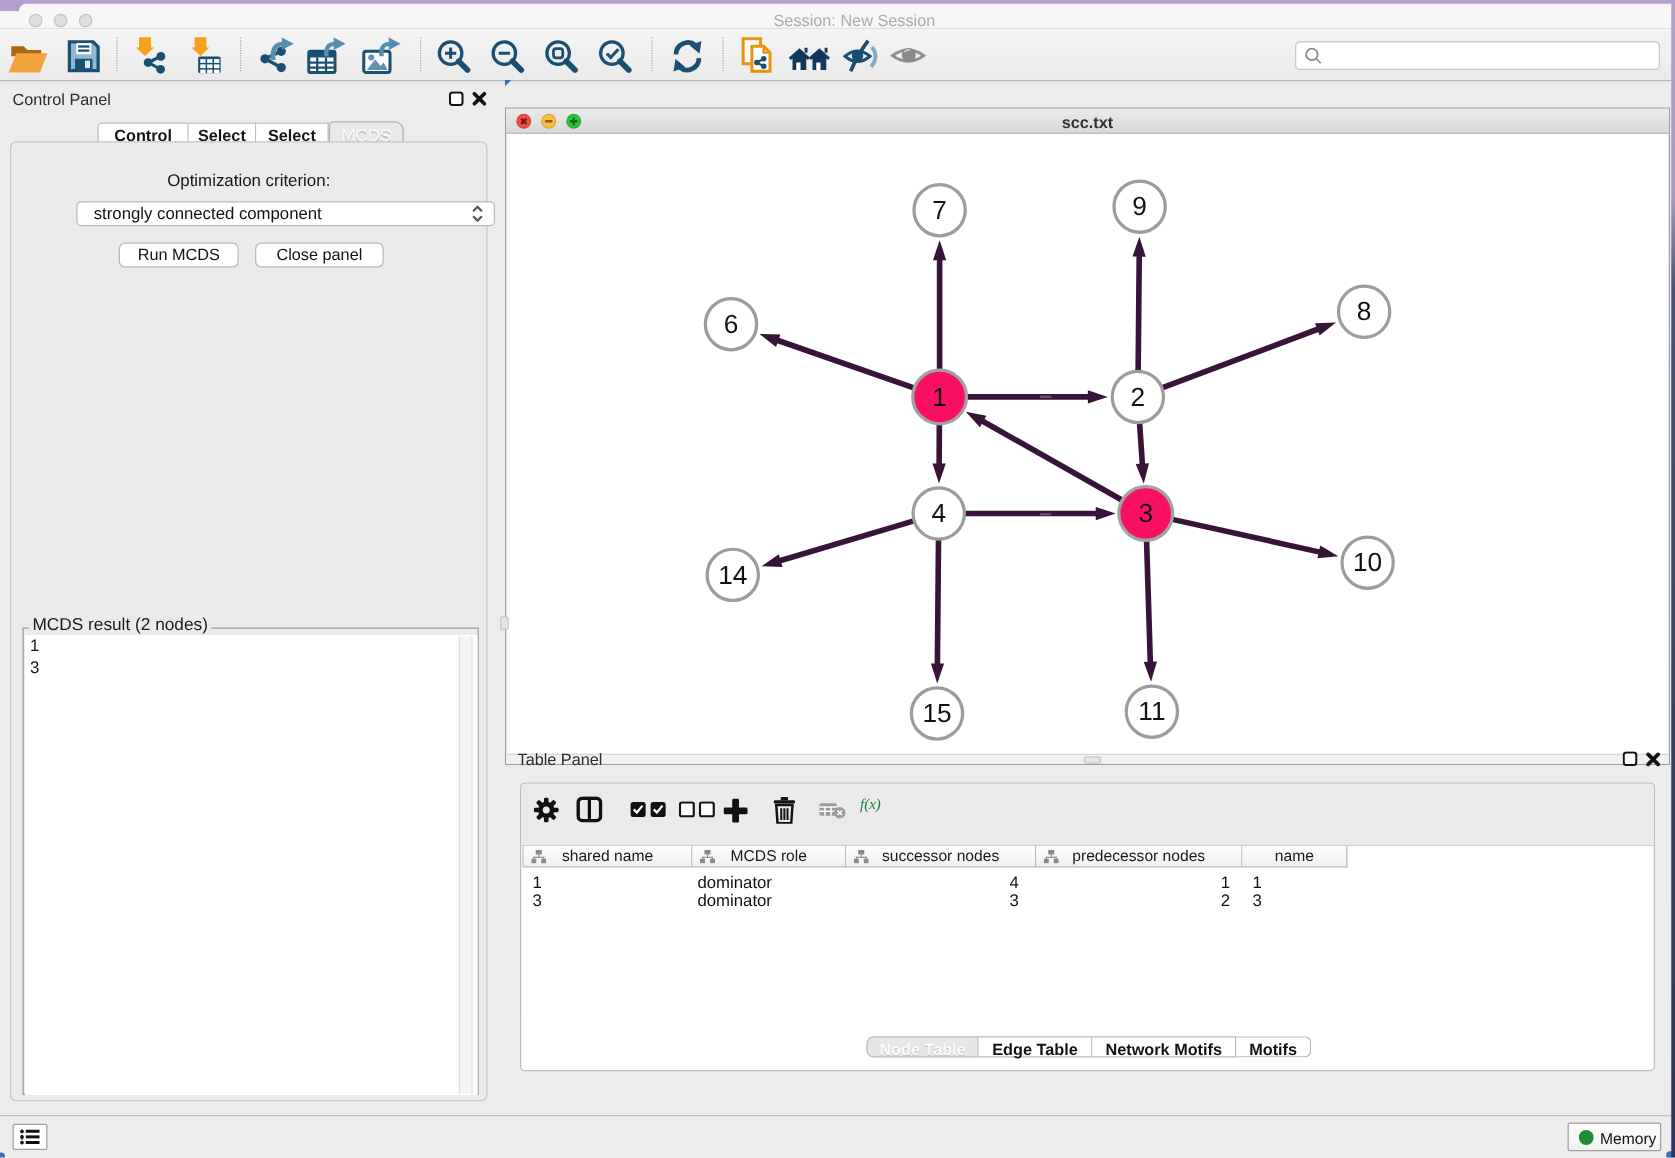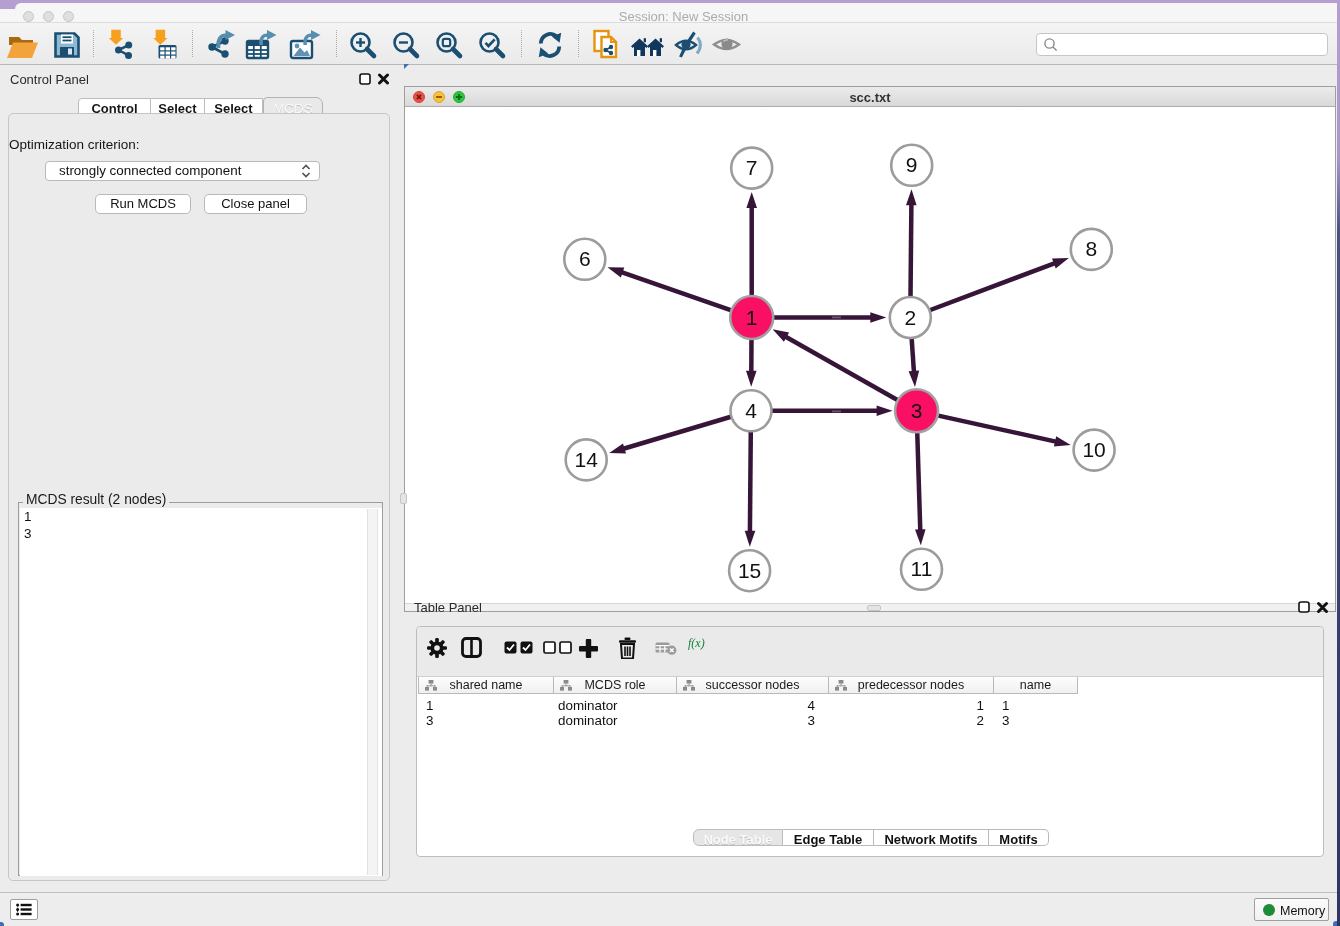--- a/index.html
+++ b/index.html
@@ -13,21 +13,21 @@
 .tbarfill { position:absolute; left:0; top:9px; width:1337px; height:13px; background:#f6f6f6; }
 .tl { position:absolute; width:11px; height:11px; border-radius:50%; background:#dfdfdf; border:1px solid #c5c5c5; top:8px; }
 .apptitle { position:absolute; top:6px; left:0; width:1337px; text-align:center; font-size:13px; color:#ababab; }
 .toolbar { position:absolute; left:0; top:22px; width:1337px; height:43px; background:linear-gradient(#f4f4f4,#eaeaea); border-bottom:1px solid #b7b7b7; box-shadow:inset 0 1px 0 #dcdcdc; }
 .tsep { position:absolute; top:8px; width:0; height:27px; border-left:1px dotted #a9a9a9; }
 .searchbox { position:absolute; left:1036px; top:11px; width:292px; height:23px; background:#fff; border:1px solid #c6c6c6; border-radius:4px; }
 
 .cpheader { position:absolute; left:10px; top:72px; font-size:13px; color:#2b2b2b; }
 .tabbtn { position:absolute; top:98px; height:20px; background:#fff; border:1px solid #bcbcbc; font-size:13px; font-weight:bold; color:#161616; text-align:center; line-height:19px; }
 .cppanel { position:absolute; left:8px; top:113px; width:382px; height:768px; background:#ebebeb; border:1px solid #c6c6c6; border-radius:5px; }
-.combo { position:absolute; left:36px; top:47px; width:275px; height:20px; background:#fff; border:1px solid #b9b9b9; border-radius:4px; font-size:13.4px; color:#111; line-height:18px; padding-left:13px; }
+.combo { position:absolute; left:52px; top:47px; width:335px; height:20px; background:#fff; border:1px solid #b9b9b9; border-radius:4px; font-size:13.4px; color:#111; line-height:18px; padding-left:13px; }
 .btn { position:absolute; top:80px; height:20px; background:#fff; border:1px solid #b9b9b9; border-radius:5px; font-size:13px; color:#111; text-align:center; line-height:18px; }
 .fieldset { position:absolute; left:9px; top:388px; width:365px; height:374px; border:1px solid #9d9d9d; }
 .legend { position:absolute; left:4px; top:-11px; background:#ebebeb; padding:0 3px; font-size:13.8px; color:#1a1a1a; }
 .resultarea { position:absolute; left:1px; top:5px; width:362px; height:368px; background:#fff; font-size:13.4px; color:#111; padding:1px 0 0 4px; line-height:16.5px; }
 .vscroll { position:absolute; right:4px; top:6px; width:11px; height:366px; background:#f4f4f4; border-left:1px solid #e2e2e2; border-right:1px solid #e2e2e2; }
 
 .netwin { position:absolute; left:404px; top:66px; width:932px; height:526px; background:#fff; border:1px solid #9e9e9e;margin-top:20px; }
 .nettitle { position:absolute; left:0; top:0; width:100%; height:20px; background:linear-gradient(#ebebeb,#d9d9d9); border-bottom:1px solid #ababab; }
 .mtl { position:absolute; top:4px; width:12px; height:12px; border-radius:50%; }
 
@@ -186,21 +186,21 @@
 <div class="cpheader">Control Panel</div>
 <svg class="abs" style="left:359px; top:73px;" width="32" height="13" viewBox="0 0 32 13">
   <rect x="1" y="1" width="10" height="10" rx="2" fill="#fff" stroke="#111" stroke-width="1.6"></rect>
   <path d="M20.5 2 L28.5 10 M28.5 2 L20.5 10" stroke="#111" stroke-width="3" stroke-linecap="round"></path>
 </svg>
 <div class="tabbtn" style="left:78px; width:73px; border-radius:4px 0 0 4px;">Control</div>
 <div class="tabbtn" style="left:151px; width:54px; border-left:none;">Select</div>
 <div class="tabbtn" style="left:205px; width:58px; border-left:none;">Select</div>
 <div class="tabbtn" style="left:263px; width:60px; top:97px; height:23px; line-height:21px; background:#e9e9e9; border:1px solid #b2b2b2; border-radius:4px 7px 7px 7px; color:#fafafa; font-weight:normal; font-size:13.5px; text-shadow:0 1px 0 #bdbdbd;">MCDS</div>
 <div class="cppanel">
-  <div style="position:absolute; left:0; top:23px; width:100%; font-size:13.5px; color:#151515;">Optimization criterion:</div>
+  <div style="position:absolute; left:0; top:23px; width:100%; text-align:center; font-size:13.5px; color:#151515;">Optimization criterion:</div>
   <div class="combo">strongly connected component
     <svg width="10" height="14" style="position:absolute; right:8px; top:2px;" viewBox="0 0 10 14">
         <path d="M1.5 5 L5 1.5 L8.5 5" fill="none" stroke="#555" stroke-width="1.7"></path>
         <path d="M1.5 9 L5 12.5 L8.5 9" fill="none" stroke="#555" stroke-width="1.7"></path>
       </svg>
   </div>
   <div class="btn" style="left:86px; width:96px;">Run MCDS</div>
   <div class="btn" style="left:195px; width:103px;">Close panel</div>
   <div class="fieldset">
     <div class="legend">MCDS result (2 nodes)</div>

